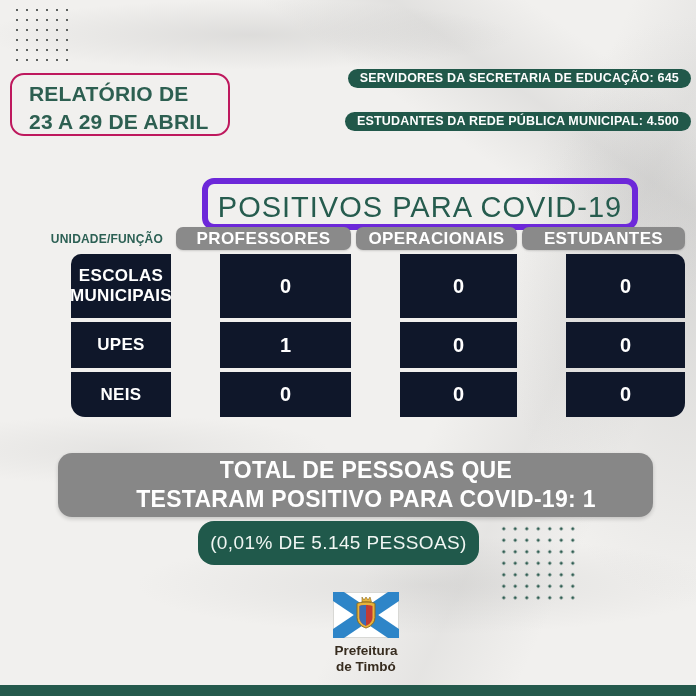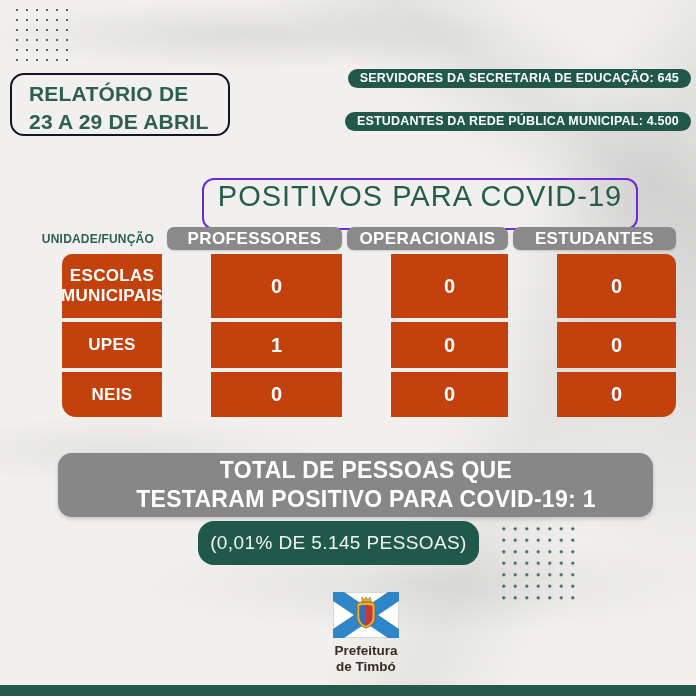--- a/index.html
+++ b/index.html
@@ -24,57 +24,57 @@
     background-image:radial-gradient(#5c605e 1.1px, transparent 1.5px);
     background-size:10px 10px;
   }
   .dots-right{
     position:absolute; left:498px; top:523px; width:79px; height:78px;
     background-image:radial-gradient(#2d5c50 1.3px, transparent 1.7px);
     background-size:11.5px 11.5px;
   }
   .report-box{
     position:absolute; left:10px; top:73px; width:220px; height:63px;
-    border:2px solid #0f172a; border-radius:14px; box-sizing:border-box;
+    border:2px solid #be185d; border-radius:14px; box-sizing:border-box;
     padding:5px 0 0 17px; color:#2d5f51;
     font-size:21px; font-weight:600; line-height:1.33; letter-spacing:.2px;
   }
   .pill{
     position:absolute; right:5px; height:19px; line-height:19px;
     background:#21584a; color:#fdfdfd; border-radius:12px;
     padding:0 12px; font-size:12.5px; font-weight:700; letter-spacing:.2px;
     white-space:nowrap;
   }
   .pill-1{top:69px;}
   .pill-2{top:112px;}
   .title-box{
     position:absolute; left:202px; top:178px; width:436px; height:52px;
-    border:2px solid #6d28d9; border-radius:12px; box-sizing:border-box;
-    display:flex; align-items:flex-start; justify-content:center; z-index:1;
+    border:6px solid #6d28d9; border-radius:12px; box-sizing:border-box;
+    display:flex; align-items:flex-end; justify-content:center; z-index:1;
     color:#265c4e; font-size:29px; font-weight:500; letter-spacing:1px; white-space:nowrap;
   }
   .tbl{
-    position:absolute; left:18px; top:227px; z-index:2;
+    position:absolute; left:27px; top:227px; z-index:2;
     display:grid;
     grid-template-columns:144px 175px 161px 163px;
     grid-template-rows:23px 64px 46px 45px;
     column-gap:5px; row-gap:4px;
   }
   .corner{
     display:flex; align-items:center; justify-content:flex-end;
     padding-right:8px; color:#2c6054; font-size:12px; font-weight:600; letter-spacing:.2px;
   }
   .th{
     background:#8a8a8a; border-radius:7px;
     display:flex; align-items:center; justify-content:center;
     color:#fff; font-size:17px; font-weight:700; letter-spacing:.4px;
     box-shadow:0 1px 2px rgba(0,0,0,.15);
   }
   .cell{
-    background:#c2410c; color:#fff;
+    background:#0f172a; color:#fff;
     display:flex; align-items:center; justify-content:center; text-align:center;margin-left:44px;
   }
   .cell.lbl{font-size:17px; font-weight:700; line-height:1.15; letter-spacing:.3px;}
   .cell.num{font-size:20px; font-weight:700;}
   .tl{border-top-left-radius:10px;}
   .tr{border-top-right-radius:10px;}
   .bl{border-bottom-left-radius:14px;}
   .br{border-bottom-right-radius:14px;}
   .total-box{
     position:absolute; left:58px; top:453px; width:574px; height:64px;

